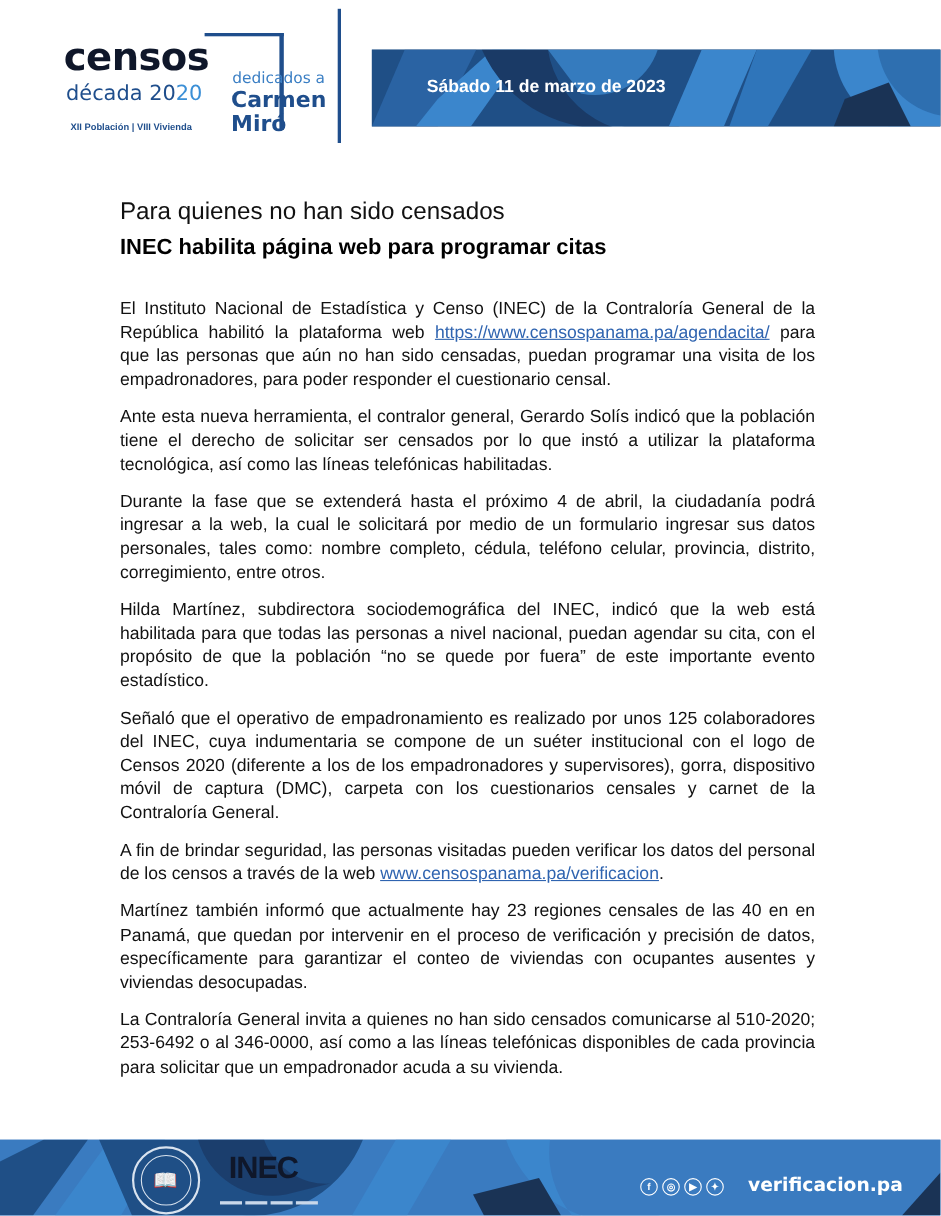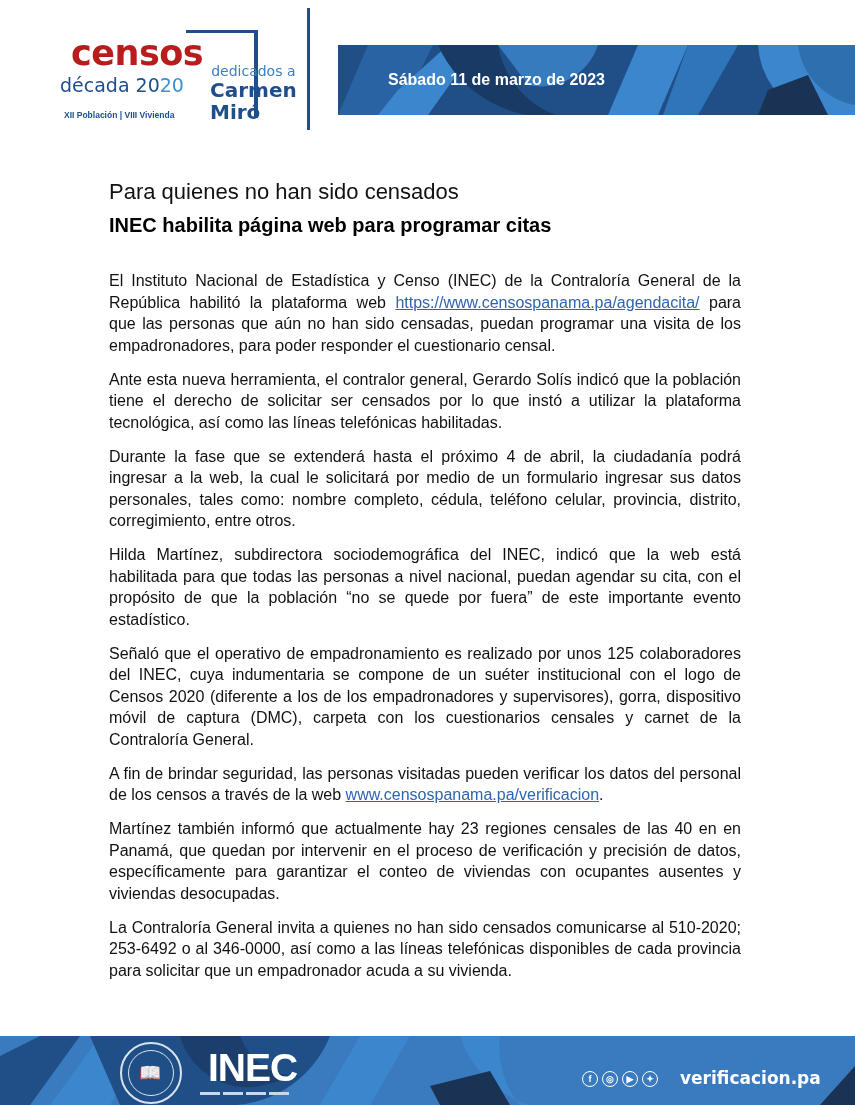--- a/index.html
+++ b/index.html
@@ -1,21 +1,21 @@
 <!DOCTYPE html>
 <html><head>
 <meta charset="utf-8">
 <style>
   html, body { margin: 0; padding: 0; background: #ffffff; }
   body { width: 855px; height: 1105px; position: relative; overflow: hidden; font-family: "Liberation Sans", sans-serif; color: #1a1a1a; }
 
   
   .header { position: absolute; left: 0; top: 0; width: 855px; height: 140px; }
   .logo { position: absolute; left: 58px; top: 30px; width: 140px; height: 95px; }
-  .logo-censos { position: absolute; left: 0; top: 6px; font-family: "DejaVu Sans", sans-serif; font-weight: bold; font-size: 35px; color: #b91c1c; letter-spacing: -0.5px; line-height: 1; margin-left: 13px; }
+  .logo-censos { position: absolute; left: 0; top: 6px; font-family: "DejaVu Sans", sans-serif; font-weight: bold; font-size: 35px; color: #0f172a; letter-spacing: -0.5px; line-height: 1; }
   .logo-decada { position: absolute; left: 2px; top: 46px; font-family: "DejaVu Sans", sans-serif; font-size: 19px; font-weight: normal; color: #1f4e8c; line-height: 1; white-space: nowrap; }
   .logo-decada .yr { color: #1f4e8c; }
   .logo-decada .yr .lb { color: #3b8fd6; }
   .logo-sub { position: absolute; left: 6px; top: 80px; font-size: 8.5px; color: #1f4e8c; white-space: nowrap; font-weight: bold; }
   .logo-corner { position: absolute; left: 128px; top: 0px; width: 72px; height: 88px; border-top: 3px solid #1f4e8c; border-right: 4px solid #1f4e8c; box-sizing: border-box; }
   .dedic { position: absolute; left: 210px; top: 64px; }
   .dedic-1 { font-family: "DejaVu Sans", sans-serif; font-size: 14px; color: #3b7fc4; line-height: 1; white-space: nowrap; text-align: center; }
   .dedic-2 { font-family: "DejaVu Sans", sans-serif; font-size: 20px; font-weight: bold; color: #1f4e8c; line-height: 1.0; white-space: nowrap; margin-top: 2px; }
   .vline { position: absolute; left: 307px; top: 8px; width: 3px; height: 122px; background: #1f4e8c; }
 
@@ -29,21 +29,21 @@
   .title { font-size: 20px; font-weight: bold; line-height: 24px; color: #000; margin-top: 11px; }
   .body { margin-top: 33px; }
   .para { font-size: 16px; line-height: 21.5px; text-align: justify; margin: 0 0 12.5px 0; color: #111; }
   .para a { color: #2f64b0; text-decoration: underline; }
 
   
   .footer { position: absolute; left: 0; top: 1036px; width: 855px; height: 69px; background: #3a7bc0; overflow: hidden; }
   .footer svg.bg { position: absolute; left: 0; top: 0; }
   .seal { position: absolute; left: 120px; top: 6px; width: 62px; height: 62px; border-radius: 50%; border: 2px solid #d9e3ef; box-sizing: border-box; display: flex; align-items: center; justify-content: center; }
   .seal-inner { width: 44px; height: 44px; border-radius: 50%; border: 1.5px solid #d9e3ef; display: flex; align-items: center; justify-content: center; color: #e8eef6; font-size: 18px; }
-  .inec { position: absolute; left: 208px; top: 12px; color: #ffffff; font-weight: bold; font-size: 39px; letter-spacing: -1px; line-height: 1; }
+  .inec { position: absolute; left: 208px; top: 12px; color: #0f172a; font-weight: bold; font-size: 28px; letter-spacing: -1px; line-height: 1; }
   .inec-bars { position: absolute; left: 200px; top: 56px; display: flex; gap: 3px; }
   .inec-bars span { display: block; width: 20px; height: 3px; background: #c9d8ea; }
   .social { position: absolute; left: 582px; top: 35px; display: flex; gap: 4px; }
   .social-icon { width: 16px; height: 16px; border-radius: 50%; border: 1.3px solid #ffffff; color: #ffffff; font-size: 9px; font-weight: bold; display: flex; align-items: center; justify-content: center; box-sizing: border-box; }
   .site { position: absolute; left: 680px; top: 32px; color: #ffffff; font-family: "DejaVu Sans", sans-serif; font-weight: bold; font-size: 17px; }
 </style>
 </head>
 <body>
 
 <div class="header">

